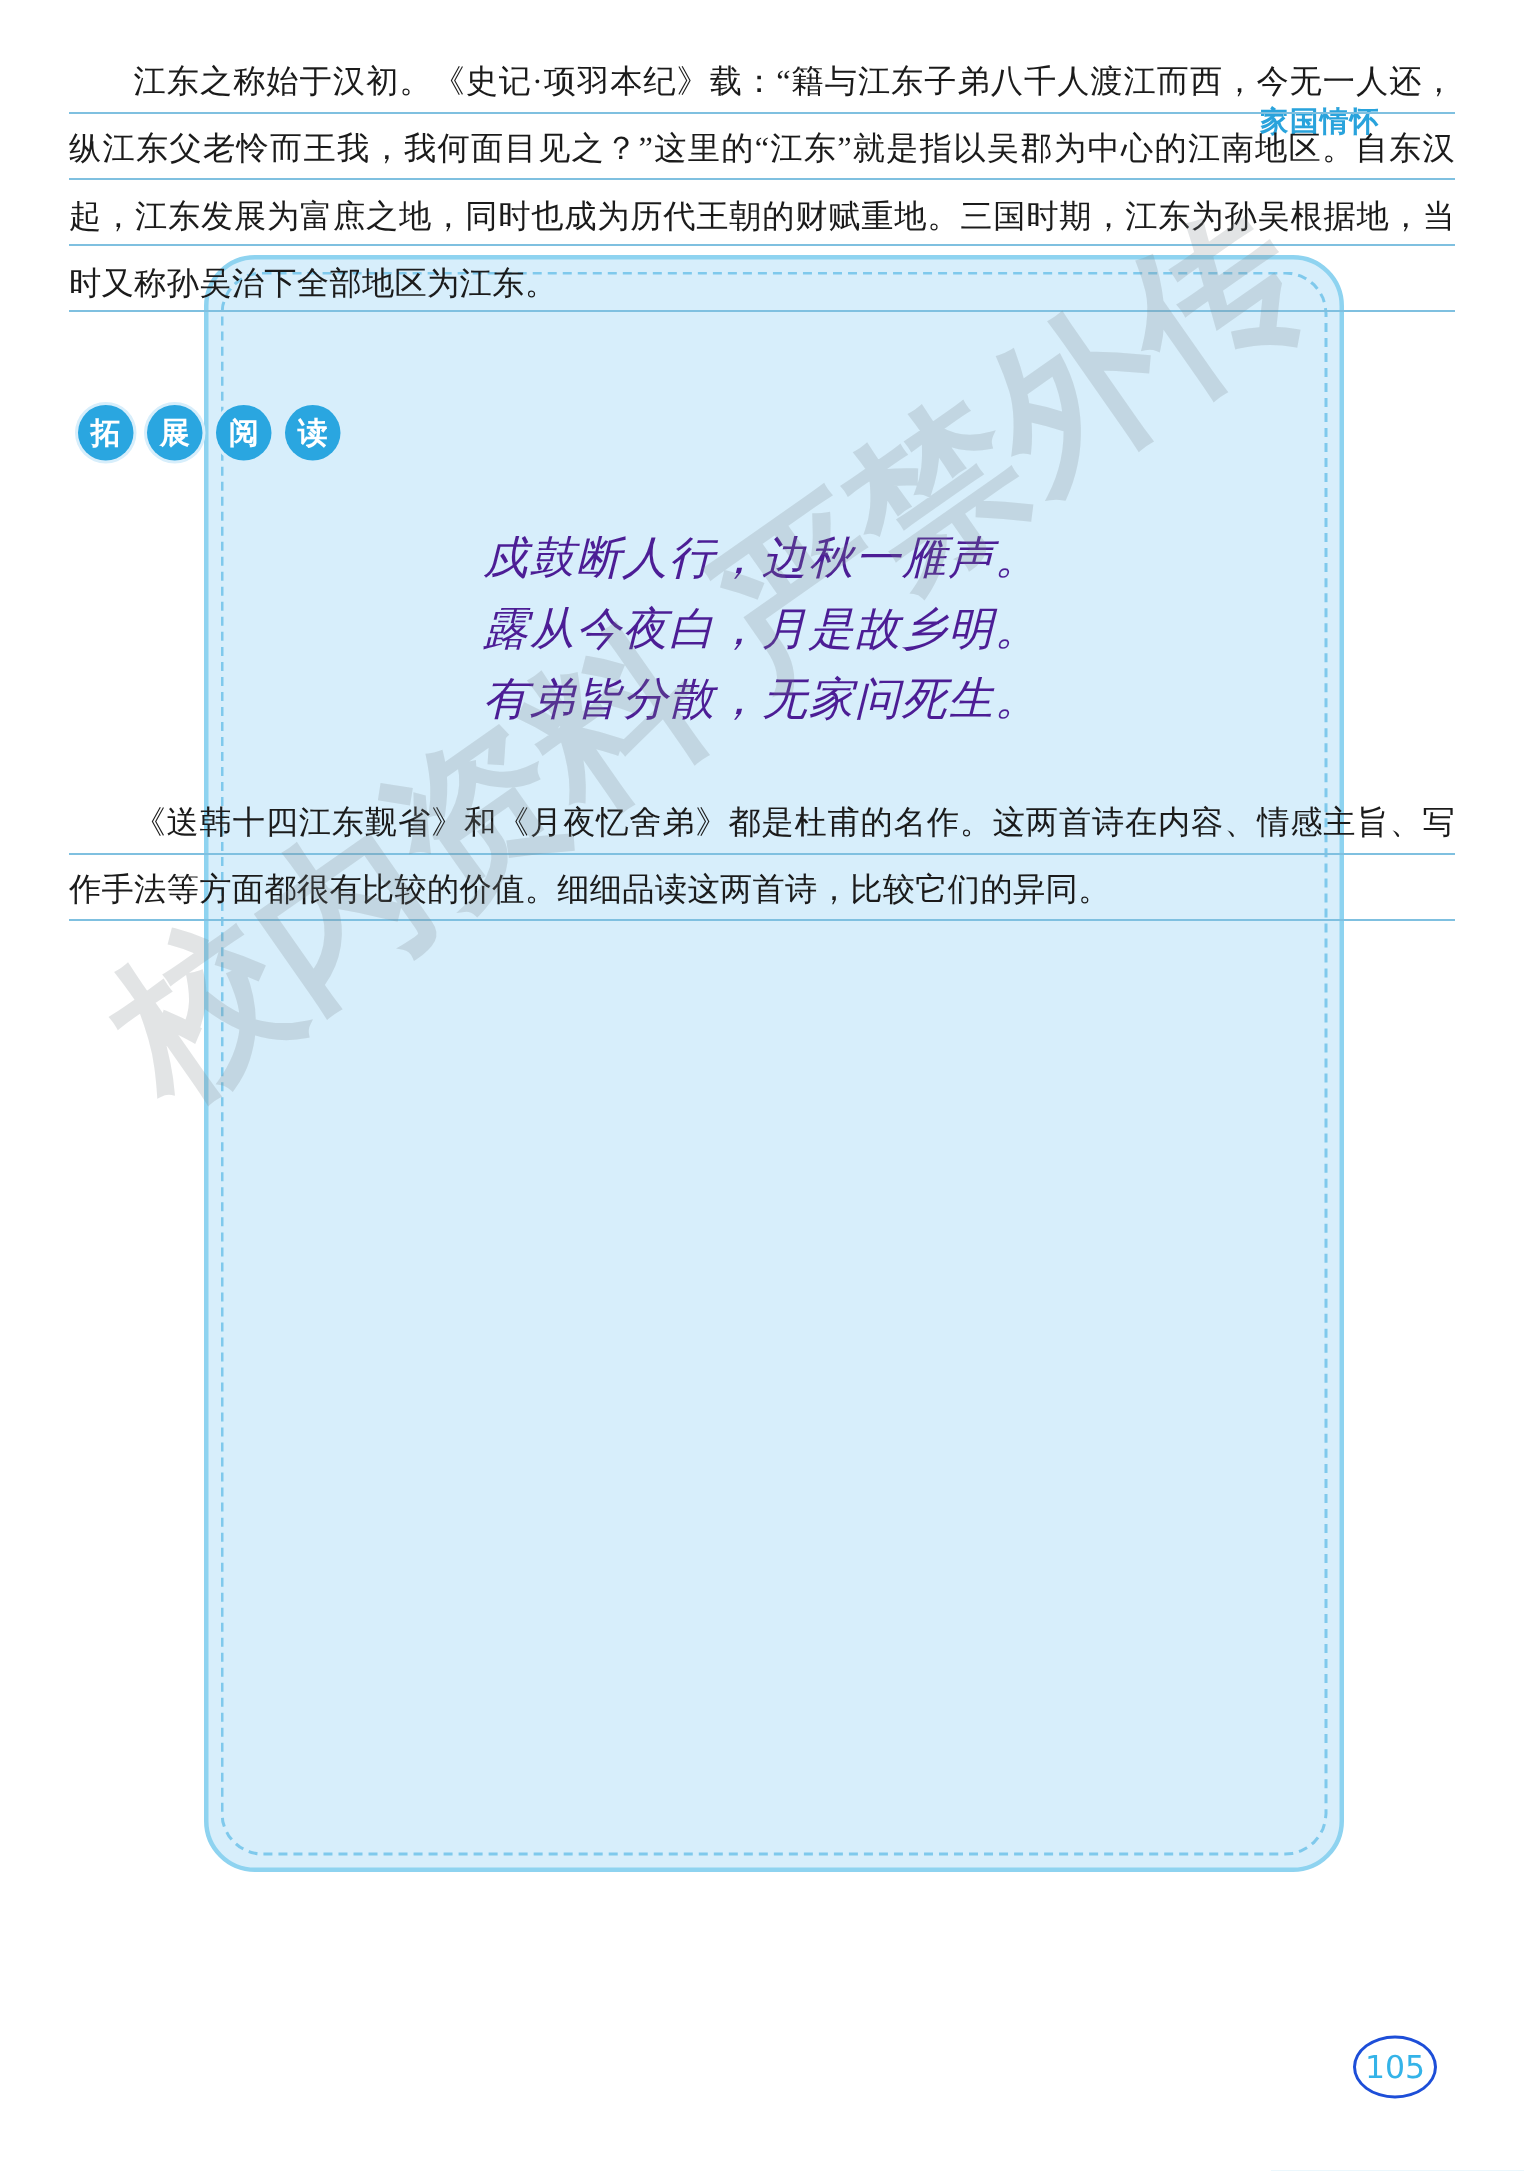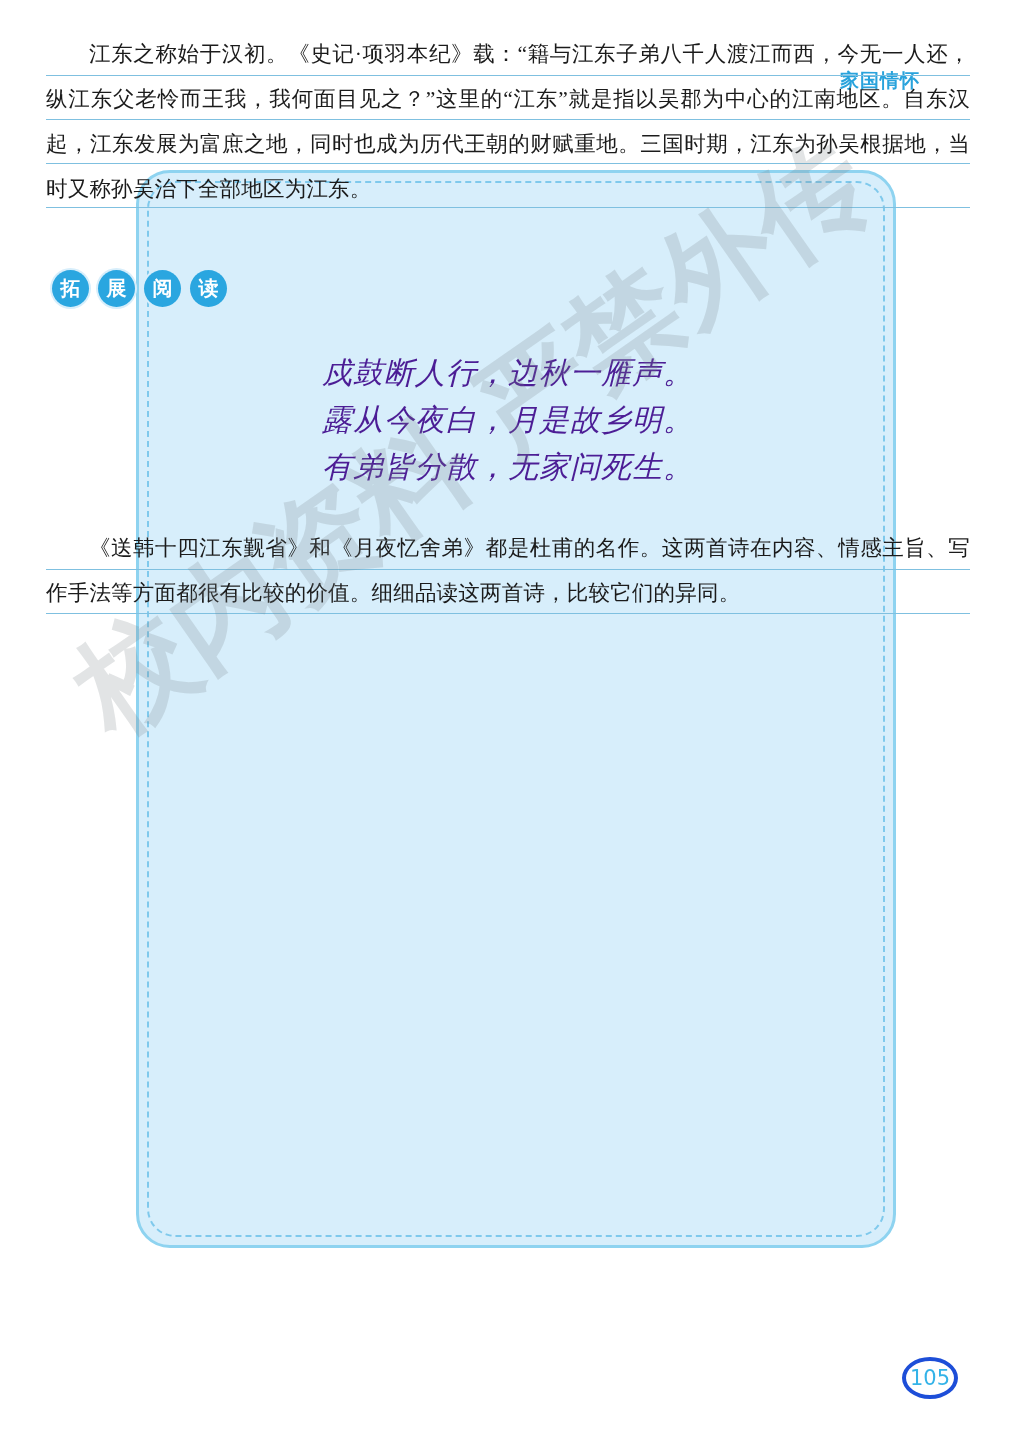--- a/index.html
+++ b/index.html
@@ -174,21 +174,21 @@
   }
 
   
   .page-number {
     position: absolute;
     right: 58px;
     bottom: 48px;
     width: 56px;
     height: 42px;
     border-radius: 50%;
-    border: 4px solid #1d4ed8;
+    border: 2px solid #1d4ed8;
     color: #34b3e8;
     font-family: "DejaVu Sans", sans-serif;
     font-size: 21px;
     display: flex;
     align-items: center;
     justify-content: center;
     box-sizing: border-box;
   }
 </style>
 </head>

